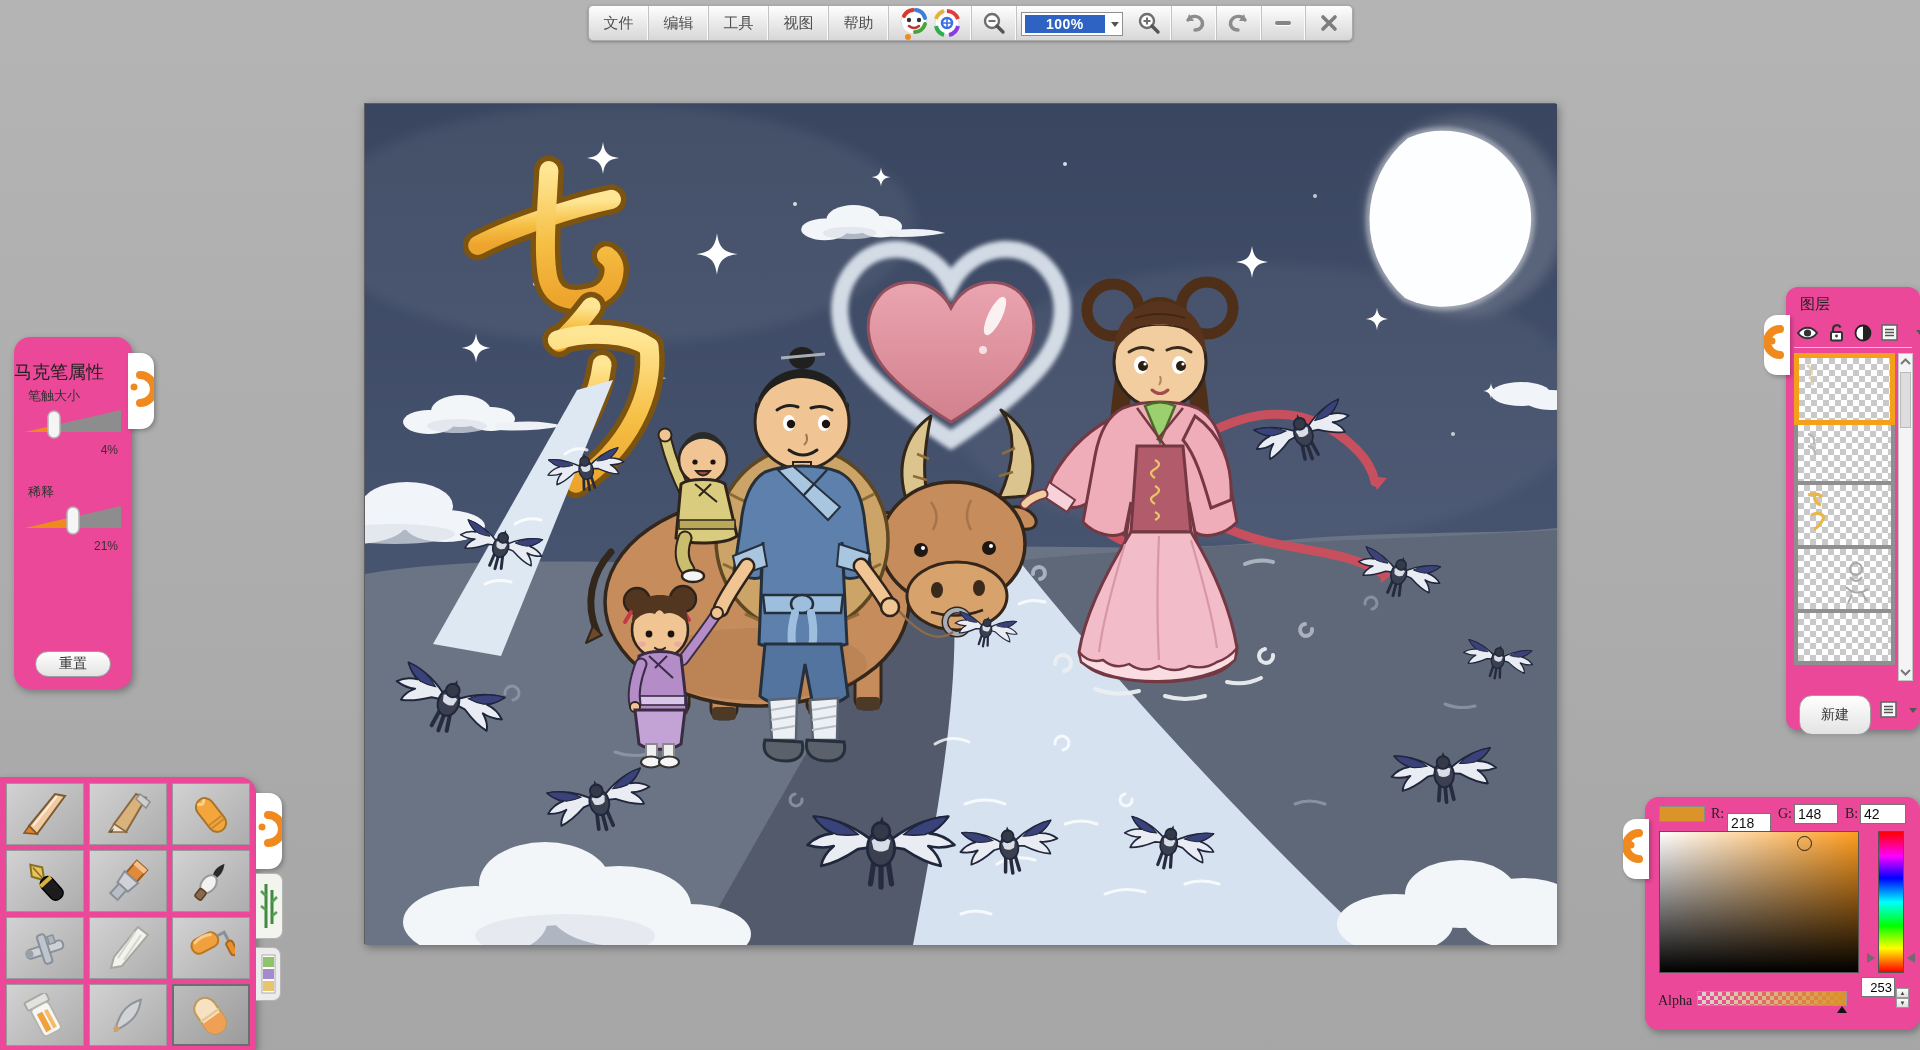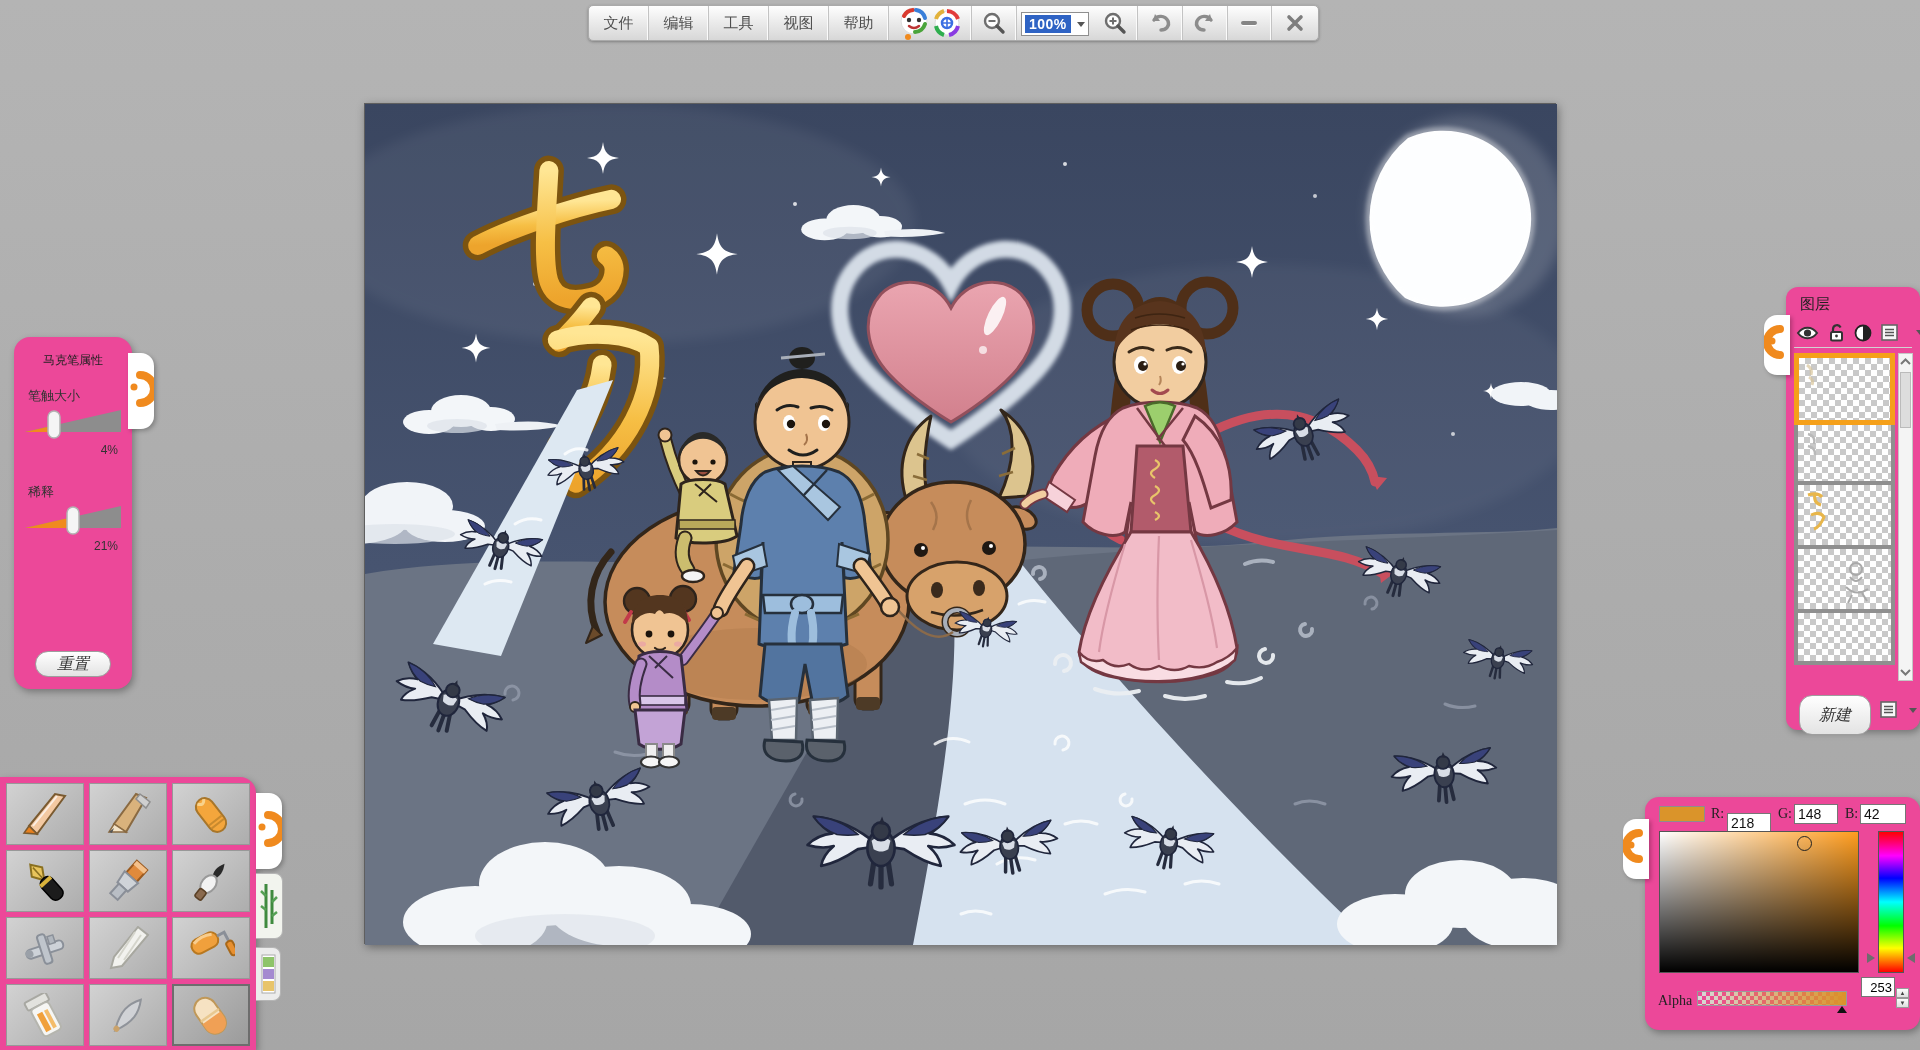--- a/index.html
+++ b/index.html
@@ -10,37 +10,37 @@
     background:linear-gradient(#fefefe,#ececec 45%,#d7d7d7);border:1px solid #aaa;border-radius:5px;
     box-shadow:0 1px 3px rgba(0,0,0,.3);}
   .tb-btn{display:flex;align-items:center;justify-content:center;min-width:60px;padding:0 10px;
     background:transparent;border:none;border-right:1px solid #c3c3c3;box-shadow:inset -1px 0 0 #fbfbfb;
     font-family:"Liberation Sans",sans-serif;font-size:15px;color:#4d4d4d;cursor:default;}
   .tb-btn:last-child{border-right:none;box-shadow:none;}
   .tb-logos{display:flex;align-items:center;gap:4px;padding:0 10px;border-right:1px solid #c3c3c3;
     box-shadow:inset -1px 0 0 #fbfbfb;position:relative;}
   .zoom-box{display:flex;align-items:center;margin:6px 4px;background:#fff;border:1px solid #8f8f8f;
     padding:1px 3px;height:24px;}
-  .zoom-sel{background:#2e63c4;color:#fff;font-size:14px;font-weight:bold;padding:1px 4px;letter-spacing:.5px;}
+  .zoom-sel{background:#2e63c4;color:#fff;font-size:14px;font-weight:bold;padding:1px 21px;letter-spacing:.5px;}
   .caret-down{width:0;height:0;border-left:4px solid transparent;border-right:4px solid transparent;
     border-top:5px solid #555;margin-left:6px;}
   .minbar{width:16px;height:4px;background:#858585;border-radius:2px;box-shadow:0 1px 0 #fff;}
   
   .panel{position:absolute;background:#ec4899;box-shadow:2px 3px 7px rgba(0,0,0,.3);}
   .round{border-radius:16px;}
   .handle-tab{position:absolute;width:26px;background:#fff;box-shadow:2px 2px 4px rgba(0,0,0,.25);}
   
   .marker-panel{left:14px;top:337px;width:118px;height:352px;}
-  .mp-title{font-size:12px;color:#222;text-align:center;padding-top:15px;}
+  .mp-title{font-size:18px;color:#222;padding-top:23px;}
   .mp-label{position:absolute;left:14px;font-size:13px;color:#333;}
   .mp-val{position:absolute;right:14px;font-size:12px;color:#333;}
   .mp-slider{position:absolute;left:11px;width:96px;height:36px;}
   .pill-btn{position:absolute;left:50%;transform:translateX(-50%);width:76px;height:26px;border-radius:13px;
-    border:1px solid #9e9e9e;background:linear-gradient(#ffffff,#e3e3e3);font-size:16px;color:#333;
-    font-family:"Liberation Sans",sans-serif;font-style:italic;}
+    border:1px solid #9e9e9e;background:linear-gradient(#ffffff,#e3e3e3);font-size:14px;color:#333;
+    font-family:"Liberation Sans",sans-serif;}
   
   .tools-panel{left:0;top:777px;width:256px;height:273px;border-radius:0 16px 0 0;}
   .tool-grid{position:absolute;left:6px;top:6px;display:grid;grid-template-columns:repeat(3,78px);
     grid-auto-rows:62px;gap:5px;}
   .tool{background:linear-gradient(135deg,#d2d2d2,#adadad);border:1px solid #989898;display:flex;
     align-items:center;justify-content:center;}
   .tool.selected{background:linear-gradient(135deg,#bdbdbd,#9b9b9b);border:2px solid #6d6d6d;}
   .side-tab{position:absolute;border:1px solid #b5b5b5;border-left:none;border-radius:0 8px 8px 0;
     display:flex;align-items:center;justify-content:center;}
   

